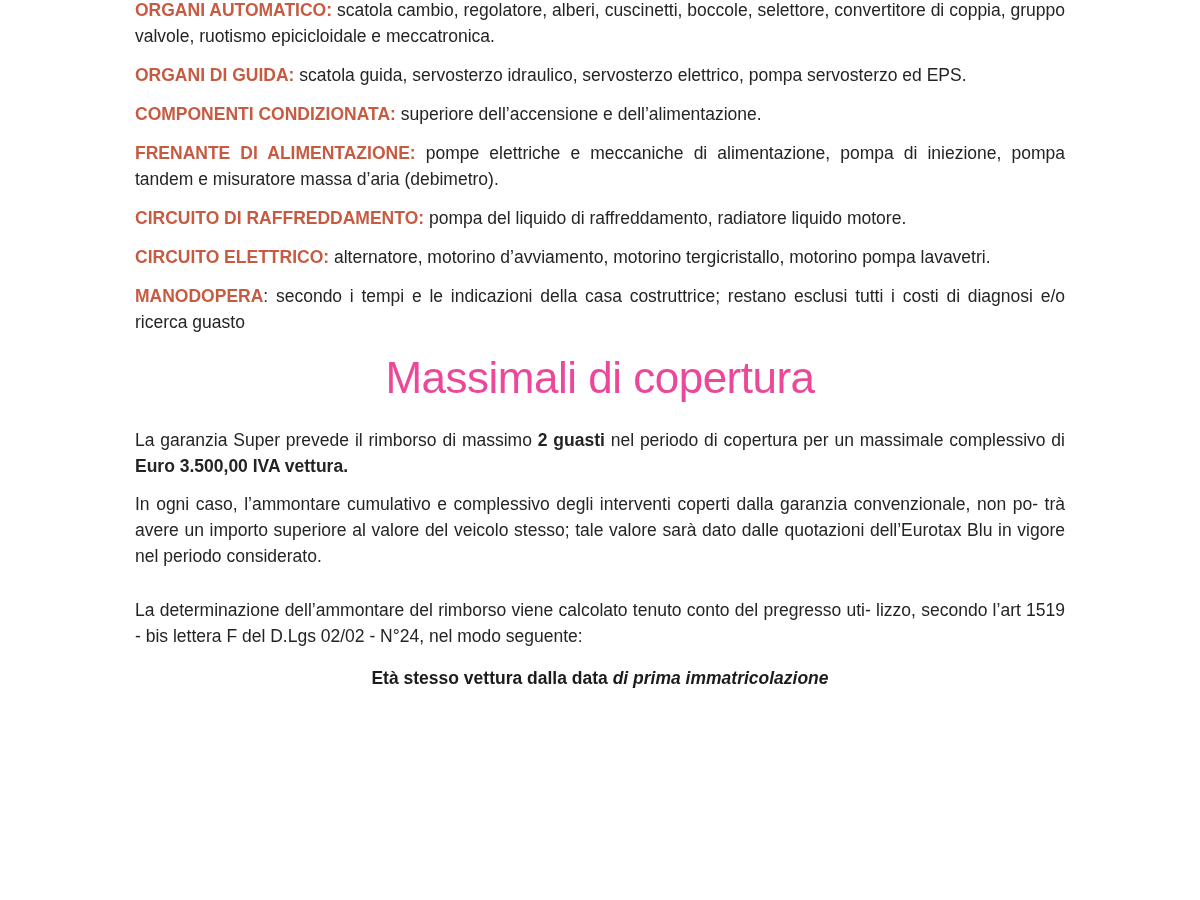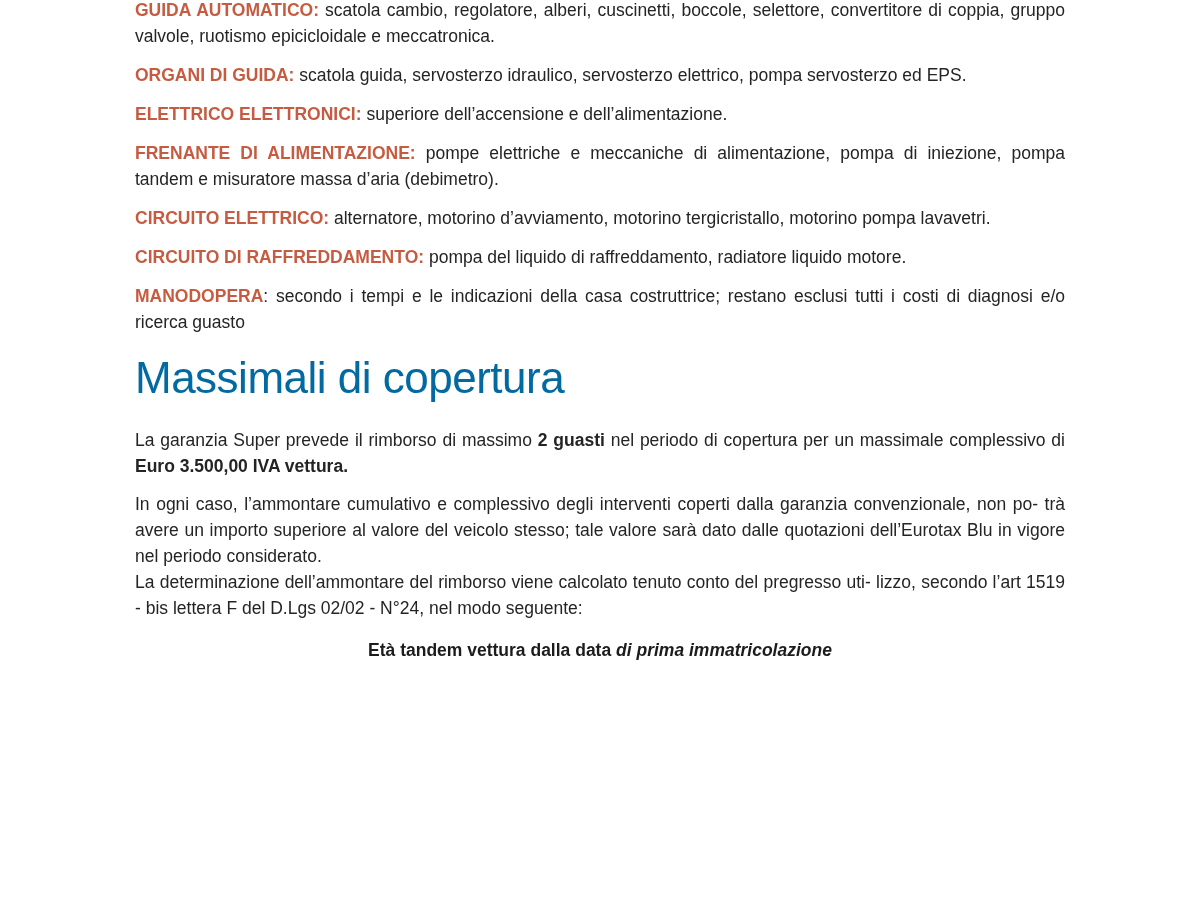--- a/index.html
+++ b/index.html
@@ -23,73 +23,74 @@
     margin: 0 0 13px 0;
     text-align: justify;
     font-size: 17.5px;
     line-height: 26px;
   }
   .section .label {
     font-weight: bold;
     color: #c65b41;
   }
   .title {
+    text-align: center;
     font-size: 44px;
     line-height: 58px;
     font-weight: 400;
-    color: #0369a1;
+    color: #ec4899;
     margin: 14px 0 20px 0;
     letter-spacing: -0.5px;
   }
   .para {
     text-align: justify;
     font-size: 17.5px;
     line-height: 26px;
     margin: 0;
   }
   .mb-12 { margin-bottom: 12px; }
-  .mt-28 { }
+  .mt-28 { margin-top: 28px; }
   .footer-line {
     margin: 16px 0 0 0;
     text-align: center;
     font-size: 17.5px;
     line-height: 26px;
     font-weight: bold;
     color: #1c1c1c;
   }
   .b { font-weight: bold; margin-top: 24px; }
   .i { font-style: italic; }
 </style>
 </head>
 <body>
 
 <div class="page">
 
   <div id="sections-container">
-    <p class="section"><span class="label">GUIDA AUTOMATICO:</span><span class="body-text"> scatola cambio, regolatore, alberi, cuscinetti, boccole, selettore, convertitore di coppia, gruppo valvole, ruotismo epicicloidale e meccatronica.</span></p>
+    <p class="section"><span class="label">ORGANI AUTOMATICO:</span><span class="body-text"> scatola cambio, regolatore, alberi, cuscinetti, boccole, selettore, convertitore di coppia, gruppo valvole, ruotismo epicicloidale e meccatronica.</span></p>
 
 
     <p class="section"><span class="label">ORGANI DI GUIDA:</span><span class="body-text"> scatola guida, servosterzo idraulico, servosterzo elettrico, pompa servosterzo ed EPS.</span></p>
 
-    <p class="section"><span class="label">ELETTRICO ELETTRONICI:</span><span class="body-text"> superiore dell’accensione e dell’alimentazione.</span></p>
+    <p class="section"><span class="label">COMPONENTI CONDIZIONATA:</span><span class="body-text"> superiore dell’accensione e dell’alimentazione.</span></p>
 
 
 
     <p class="section"><span class="label">FRENANTE DI ALIMENTAZIONE:</span><span class="body-text"> pompe elettriche e meccaniche di alimentazione, pompa di iniezione, pompa tandem e misuratore massa d’aria (debimetro).</span></p>
 
+    <p class="section"><span class="label">CIRCUITO DI RAFFREDDAMENTO:</span><span class="body-text"> pompa del liquido di raffreddamento, radiatore liquido motore.</span></p>
+
     <p class="section"><span class="label">CIRCUITO ELETTRICO:</span><span class="body-text"> alternatore, motorino d’avviamento, motorino tergicristallo, motorino pompa lavavetri.</span></p>
-
-    <p class="section"><span class="label">CIRCUITO DI RAFFREDDAMENTO:</span><span class="body-text"> pompa del liquido di raffreddamento, radiatore liquido motore.</span></p>
 
     <p class="section"><span class="label">MANODOPERA</span><span class="body-text">: secondo i tempi e le indicazioni della casa costruttrice; restano esclusi tutti i costi di diagnosi e/o ricerca guasto</span></p>
   </div>
 
   <h1 class="title">Massimali di copertura</h1>
 
   <p class="para mb-12"><span>La garanzia Super prevede il rimborso di massimo </span><span class="b">2 guasti</span><span> nel periodo di copertura per un massimale complessivo di </span><span class="b">Euro 3.500,00 IVA vettura.</span></p>
 
   <p class="para">In ogni caso, l’ammontare cumulativo e complessivo degli interventi coperti dalla garanzia convenzionale, non po- trà avere un importo superiore al valore del veicolo stesso; tale valore sarà dato dalle quotazioni dell’Eurotax Blu in vigore nel periodo considerato.</p>
 
   <p class="para mt-28">La determinazione dell’ammontare del rimborso viene calcolato tenuto conto del pregresso uti- lizzo, secondo l’art 1519 - bis lettera F del D.Lgs 02/02 - N°24, nel modo seguente:</p>
 
-  <p class="footer-line"><span class="b">Età tandem vettura dalla data </span><span class="b i">di prima immatricolazione</span></p>
+  <p class="footer-line"><span class="b">Età stesso vettura dalla data </span><span class="b i">di prima immatricolazione</span></p>
 
 </div>
 
 </body></html>

